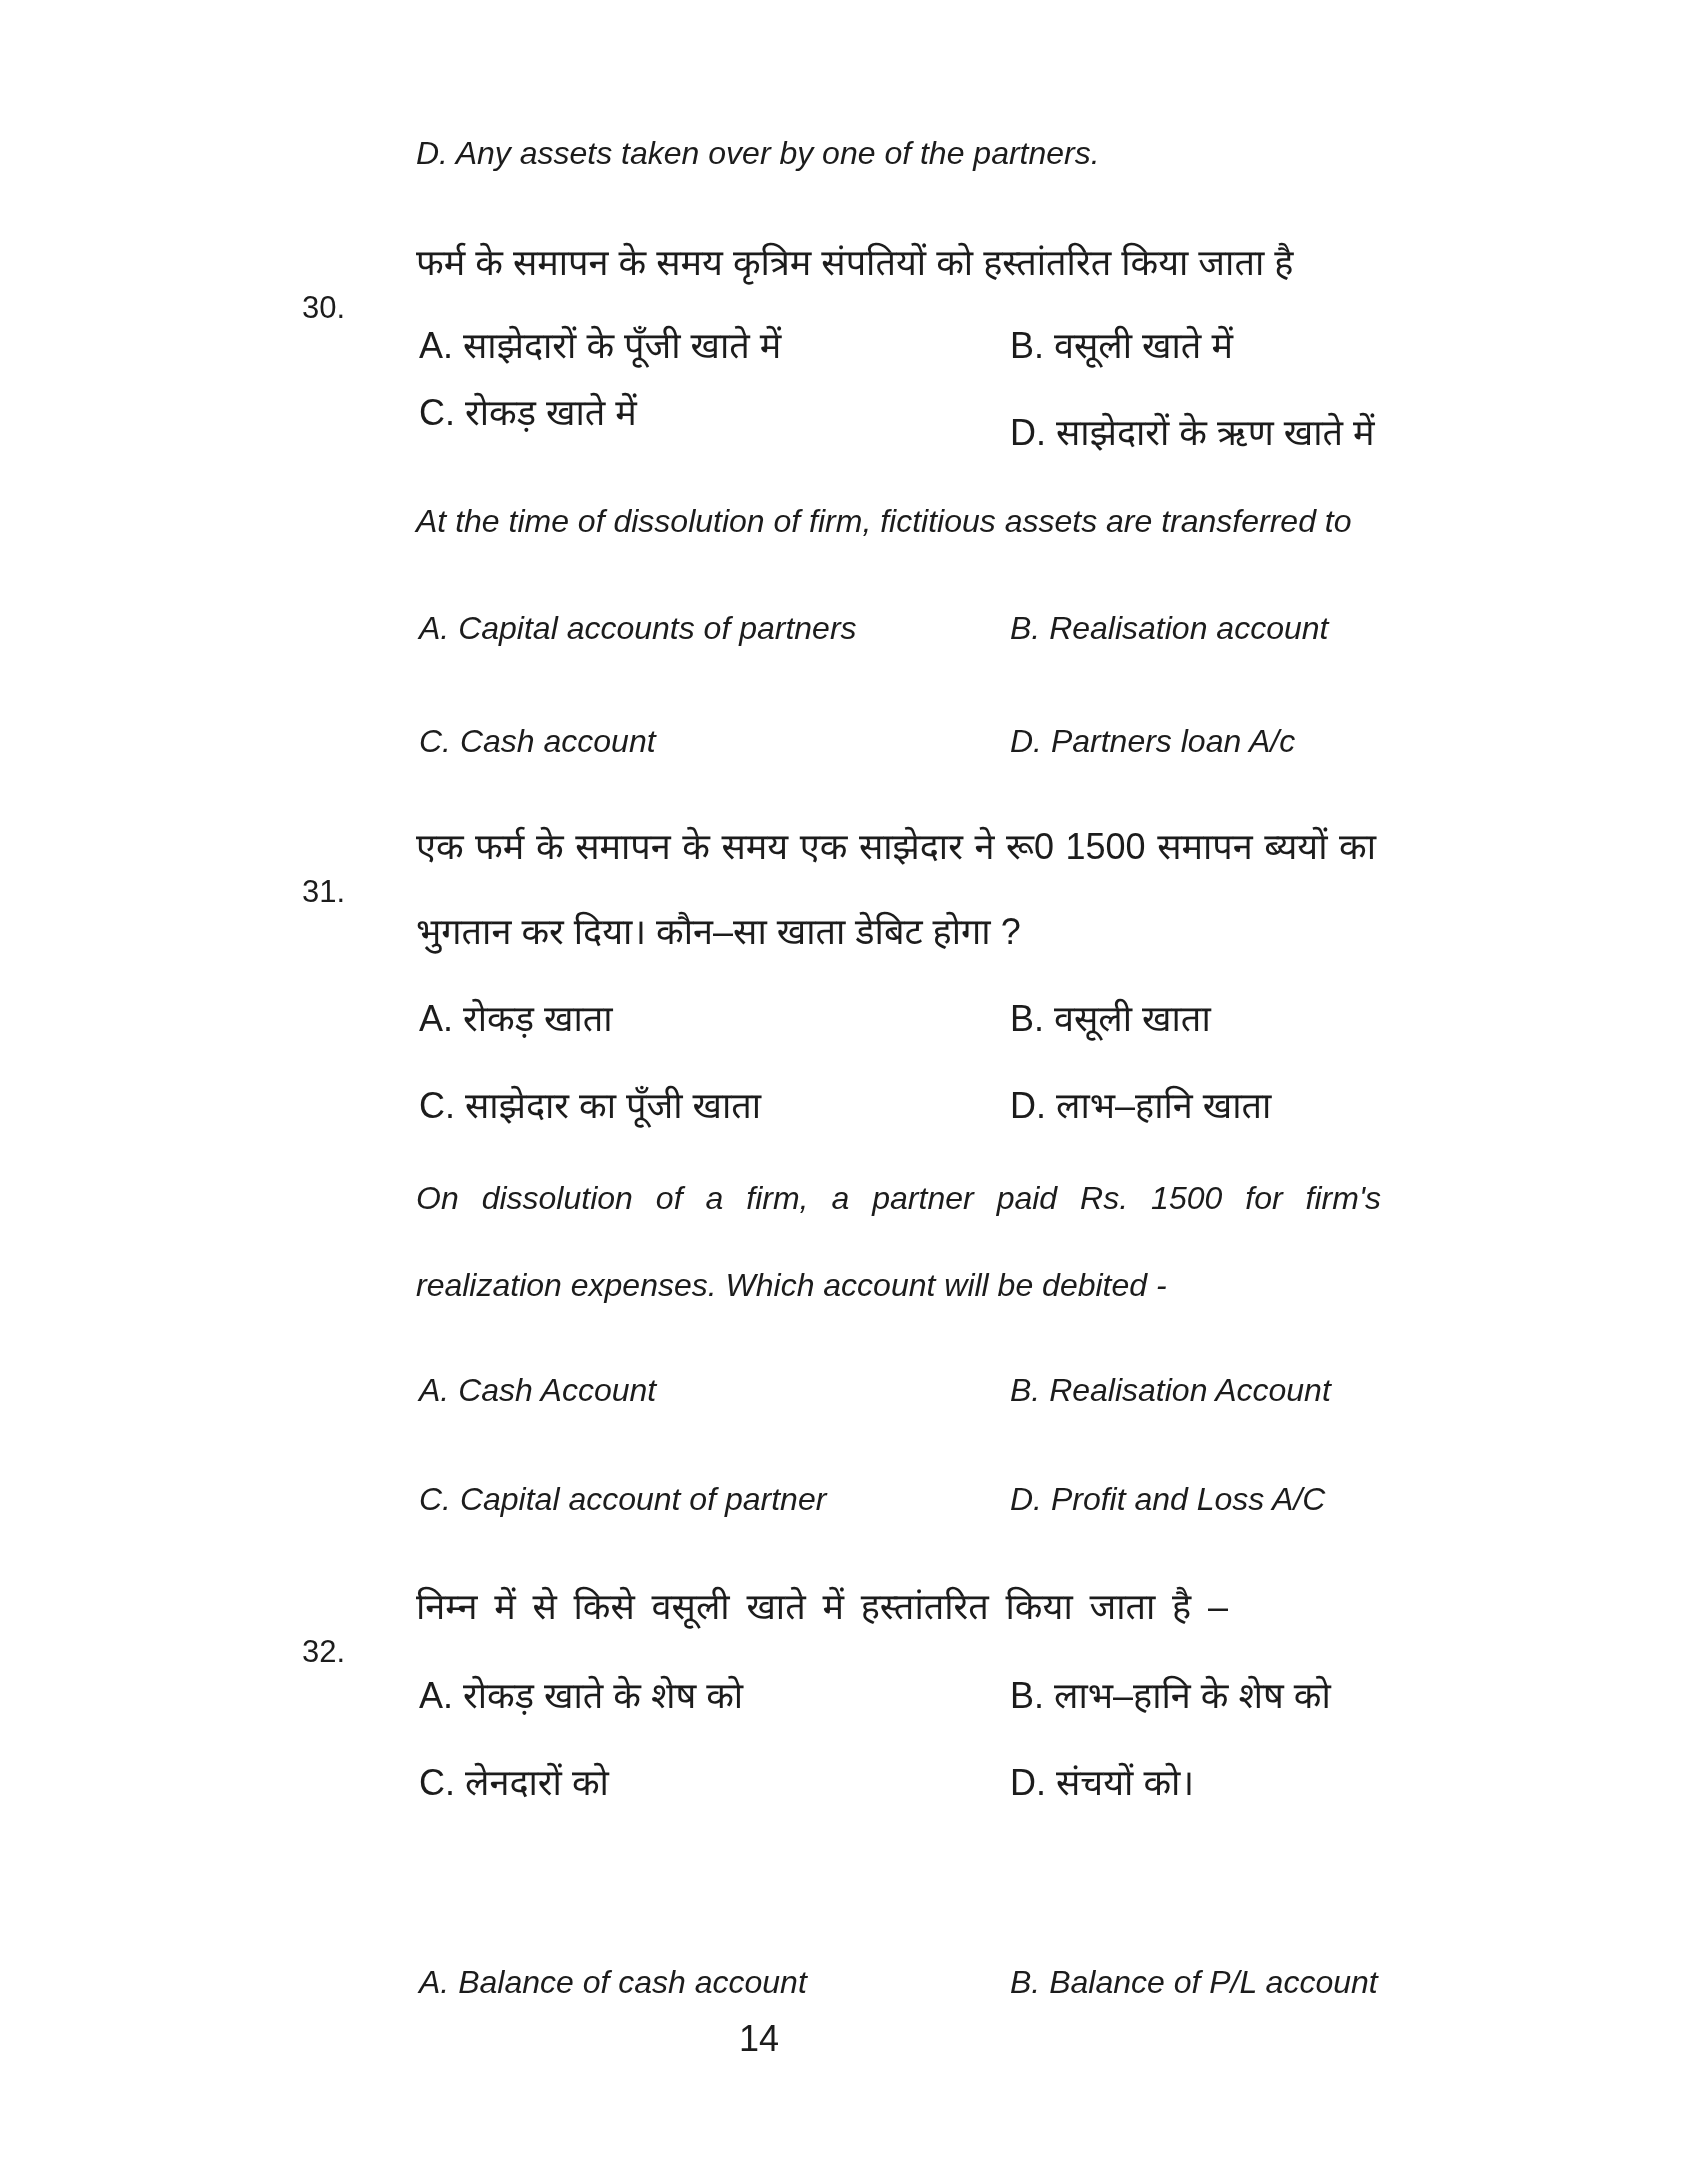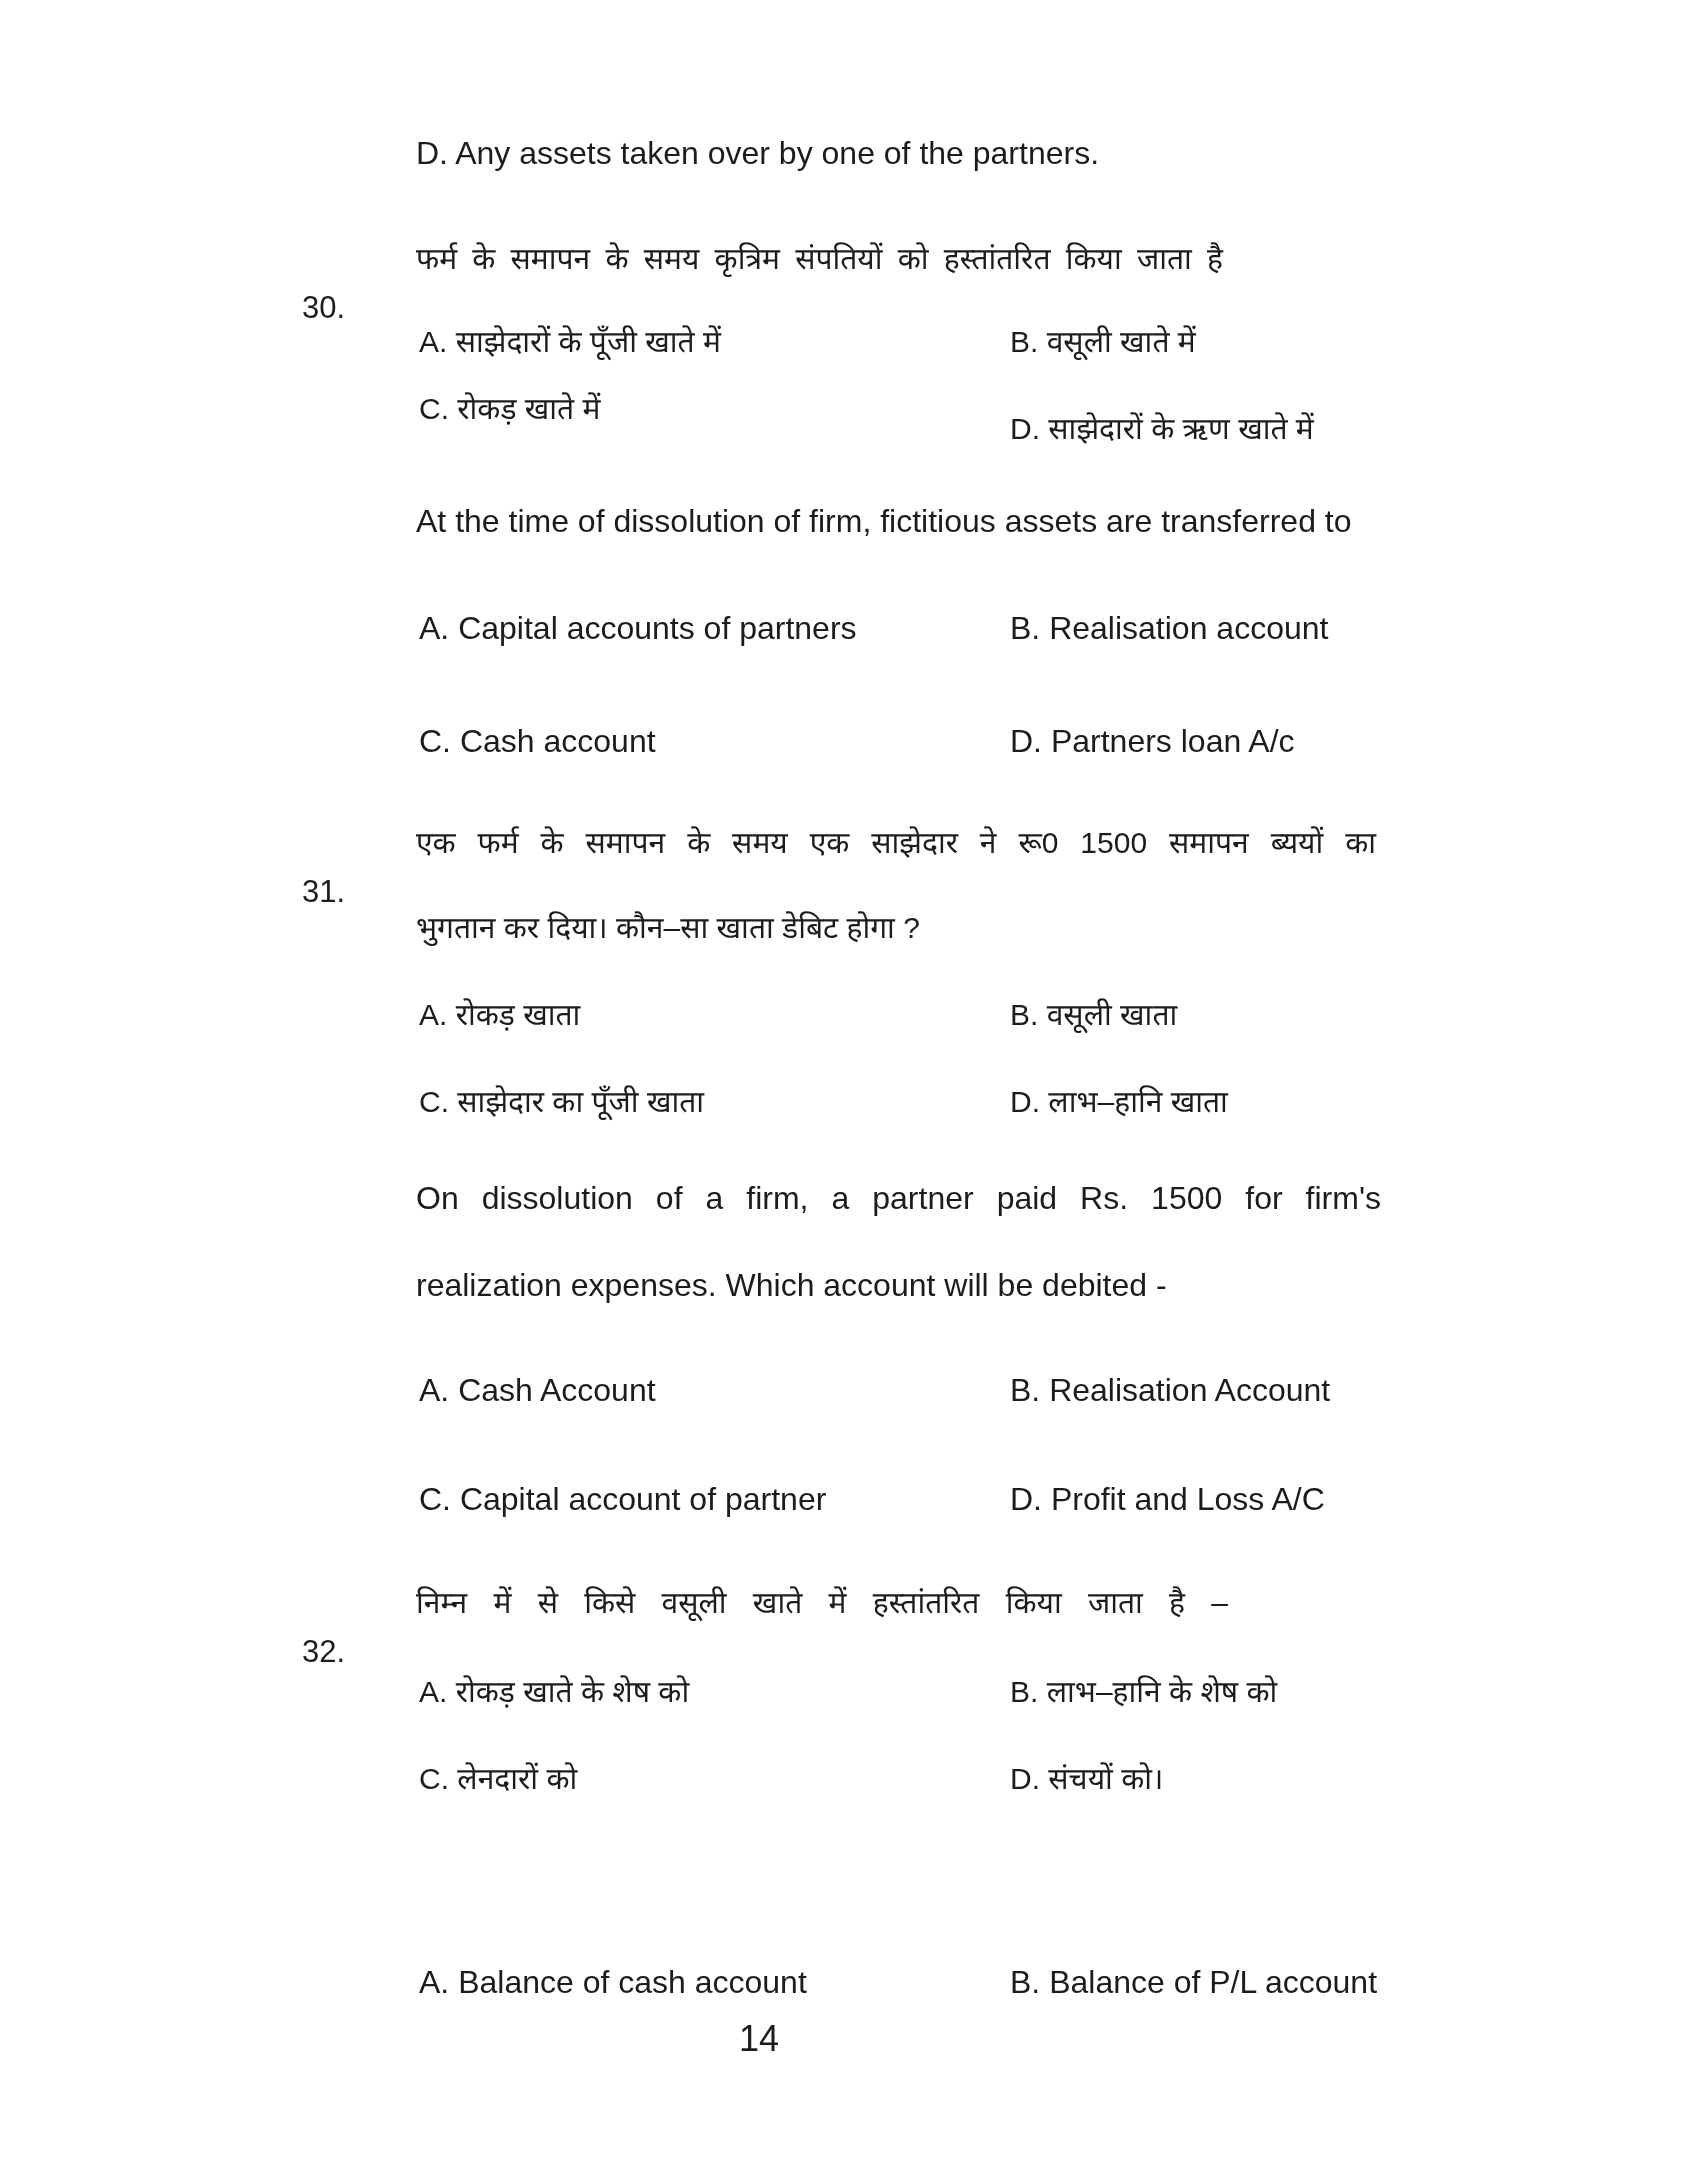--- a/index.html
+++ b/index.html
@@ -2,22 +2,22 @@
 <html><head>
 <meta charset="utf-8">
 <style>
   html, body { margin:0; padding:0; background:#ffffff; }
   .sheet {
     position:relative; width:1683px; height:2178px;
     background:#ffffff; color:#1c1c1c; overflow:hidden;
     font-family:"Liberation Sans", sans-serif;
   }
   .ln { position:absolute; white-space:nowrap; line-height:1.25; }
-  .en { font-size:32px; }
-  .hi { font-size:30px; }
+  .en { font-size:32px;font-style:italic; }
+  .hi { font-size:36px; }
   .qnum { position:absolute; left:302px; font-size:31px; white-space:nowrap;margin-top:48px; }
   .just { text-align:justify; text-align-last:justify; }
   .col1 { left:419px; }
   .col2 { left:1010px; }
   .qtext { left:416px; }
   .pagenum {
     position:absolute; left:0; width:1466px; text-align:center;
     font-size:36px;
     margin-left:26px;
   }

